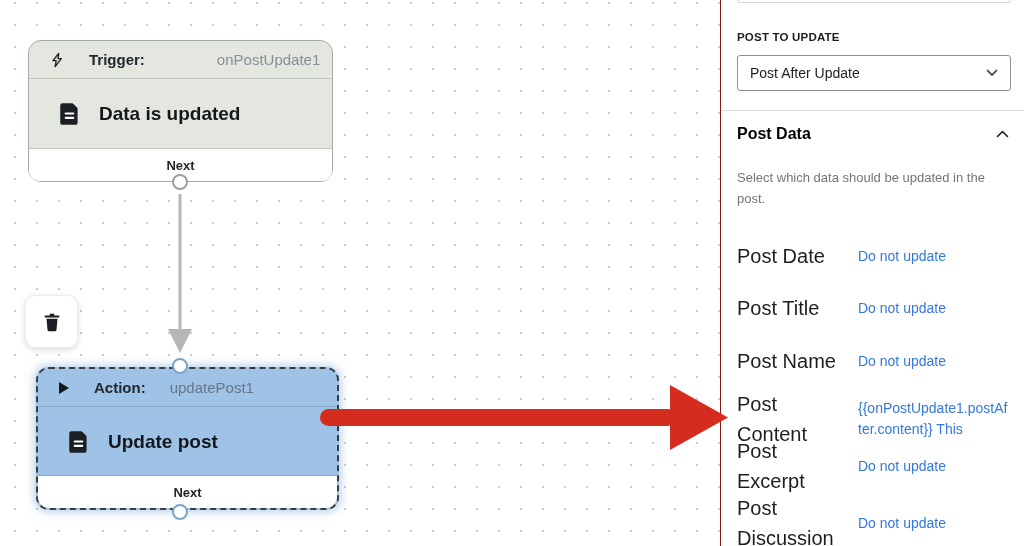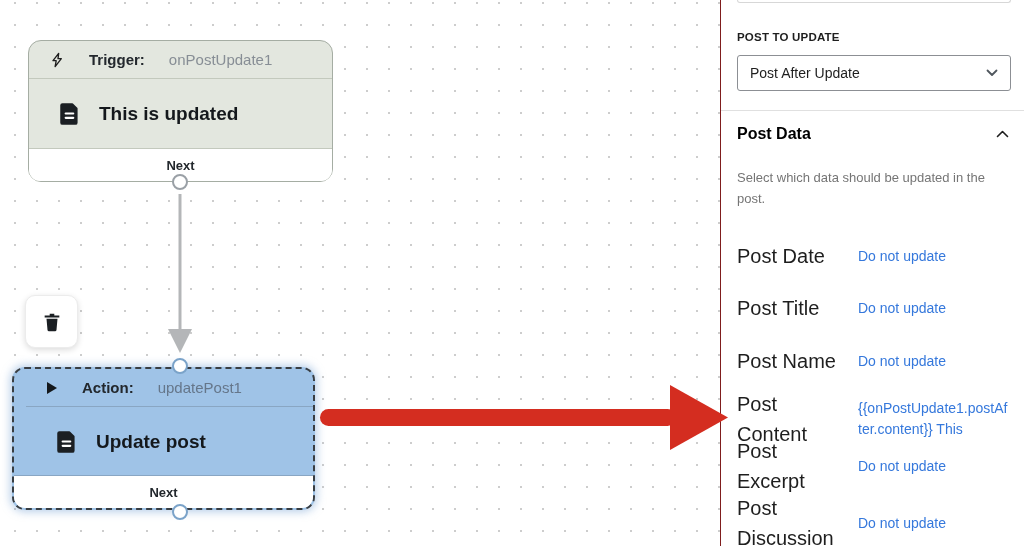--- a/index.html
+++ b/index.html
@@ -26,27 +26,26 @@
     display:flex; align-items:center; justify-content:center;
     font-size:13px; font-weight:700; color:#23282d; cursor:pointer;margin-top:32px;
   }
 
   .node.trigger {
     left:28px; top:40px; width:305px; height:142px;
     background:#e3e7df; border:1.5px solid #a5ada3;
   }
   .node.trigger .node-header { border-bottom:1px solid #c3c9bd; }
   .node.trigger .node-footer { border-top:1px solid #c3c9bd; position:absolute; left:0; right:0; bottom:0; }
-  .node.trigger .nh-value { color:#878e95; }
+  .node.trigger .nh-value { color:#878e95;margin-left:48px; }
 
   .node.action {
-    left:12px; top:367px; width:303px; height:143px;
+    left:36px; top:367px; width:303px; height:143px;
     background:#9fc3e7; border:2px dashed #383d42;
     box-shadow:0 0 8px 2px rgba(130,170,215,.55);
-    padding-left:12px;
   }
   .node.action .node-header { border-bottom:1px solid #89a6c3; }
   .node.action .node-footer { border-top:1px solid #89a6c3; position:absolute; left:0; right:0; bottom:0; }
   .node.action .nh-value { color:#65768a; }
 
   .icon { display:inline-flex; align-items:center; justify-content:center; }
 
   .port {
     position:absolute; width:16px; height:16px; border-radius:50%;
     background:#fff; z-index:6; cursor:crosshair;
@@ -127,21 +126,21 @@
         <span class="nh-value">onPostUpdate1</span>
       </div>
       <div class="node-body">
         <span class="icon">
           <svg width="26" height="26" viewBox="0 0 24 24">
             <path fill="#1b1f23" d="M5 2 h9 a1 1 0 0 1 .7 .3 l4 4 a1 1 0 0 1 .3 .7 v13 a2 2 0 0 1 -2 2 H5 a2 2 0 0 1 -2 -2 V4 a2 2 0 0 1 2 -2 Z"></path>
             <rect x="7" y="10.5" width="9" height="2" rx="1" fill="#fff"></rect>
             <rect x="7" y="14.5" width="9" height="2" rx="1" fill="#fff"></rect>
           </svg>
         </span>
-        <span class="node-title">This is updated</span>
+        <span class="node-title">Data is updated</span>
       </div>
       <div class="node-footer">
         <span>Next</span>
       </div>
     </div>
     <span class="port gray" style="left:172px; top:174px;"></span>
 
     <svg class="connector-svg" width="36" height="172">
       <line x1="18" y1="4" x2="18" y2="141" stroke="#b4b6b8" stroke-width="3"></line>
       <polygon points="6,139 30,139 18,163" fill="#b4b6b8"></polygon>

